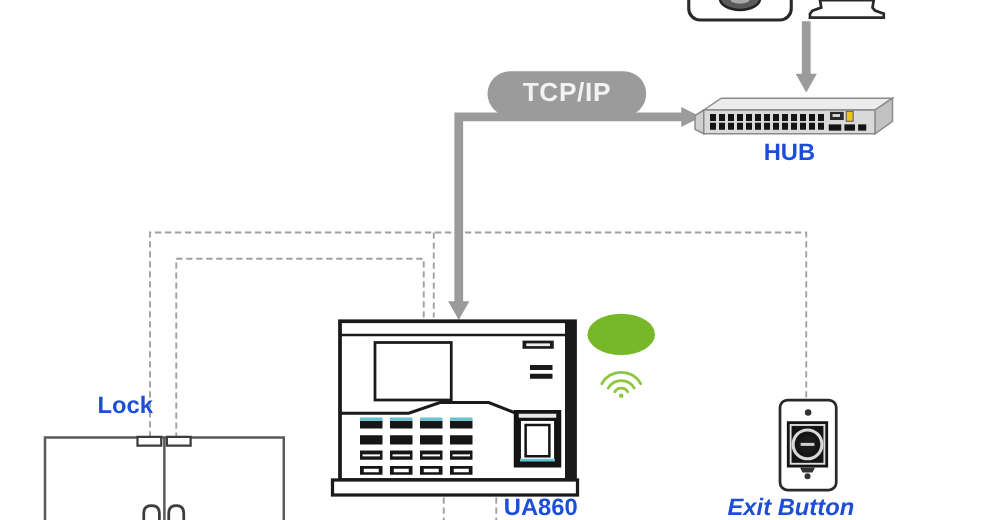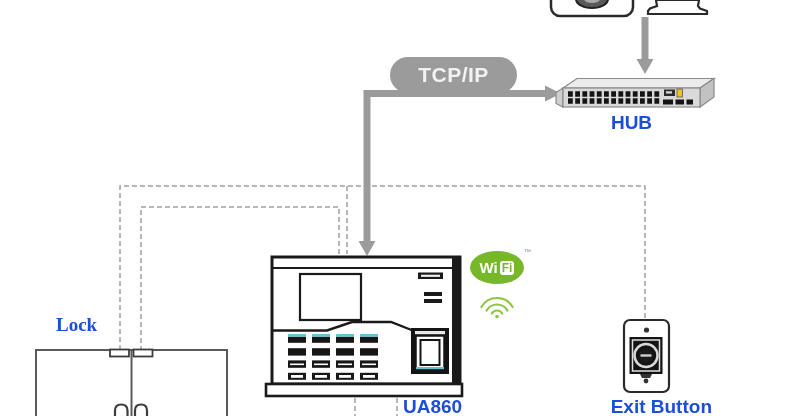--- a/index.html
+++ b/index.html
@@ -11,23 +11,23 @@
   .lbl {
     position:absolute; font-weight:bold; font-size:19px; color:#1d4ed8;
     white-space:nowrap; line-height:1.0;
   }
   .lbl-tcpip {
     position:absolute; left:390px; top:57px; width:127px; height:36px;
     line-height:36px; text-align:center; color:#f2f2f2; font-size:21px;
     font-weight:600; letter-spacing:0.5px;
   }
   .lbl-hub  { left:563px; top:113px; width:137px; text-align:center; }
-  .lbl-lock { left:56px;  top:315px;font-family:Liberation Serif, serif; }
+  .lbl-lock { left:78px;  top:315px; }
   .lbl-ua860{ left:403px; top:397px;text-align:center; }
-  .lbl-exit { left:582px; top:397px; width:130px; text-align:right; }
+  .lbl-exit { left:582px; top:397px; width:130px; text-align:left;font-style:italic; }
   .wifi-text {
     position:absolute; left:470px; top:251px; width:54px; height:33px;
     display:flex; align-items:center; justify-content:center; gap:2px;
   }
   .wifi-wi { color:#ffffff; font-weight:bold; font-size:15px; }
   .wifi-fi {
     background:#ffffff; color:#76b82a; font-weight:bold; font-size:12px;
     line-height:14px; padding:0 2px; border-radius:3px;
   }
   .wifi-tm { position:absolute; right:-7px; top:-3px; font-size:7px; color:#8a8a8a; }
@@ -173,19 +173,14 @@
     <circle cx="646" cy="381" r="2.4" fill="#333333"></circle>
   </g>
 </svg>
 
   <div class="lbl-tcpip">TCP/IP</div>
   <div class="lbl lbl-hub">HUB</div>
   <div class="lbl lbl-lock">Lock</div>
   <div class="lbl lbl-ua860">UA860</div>
   <div class="lbl lbl-exit">Exit Button</div>
 
-  <div class="wifi-text">
-    <span class="wifi-wi">Wi</span>
-    <span class="wifi-fi">Fi</span>
-    <span class="wifi-tm">™</span>
-  </div>
 
 </div>
 
 </body></html>

